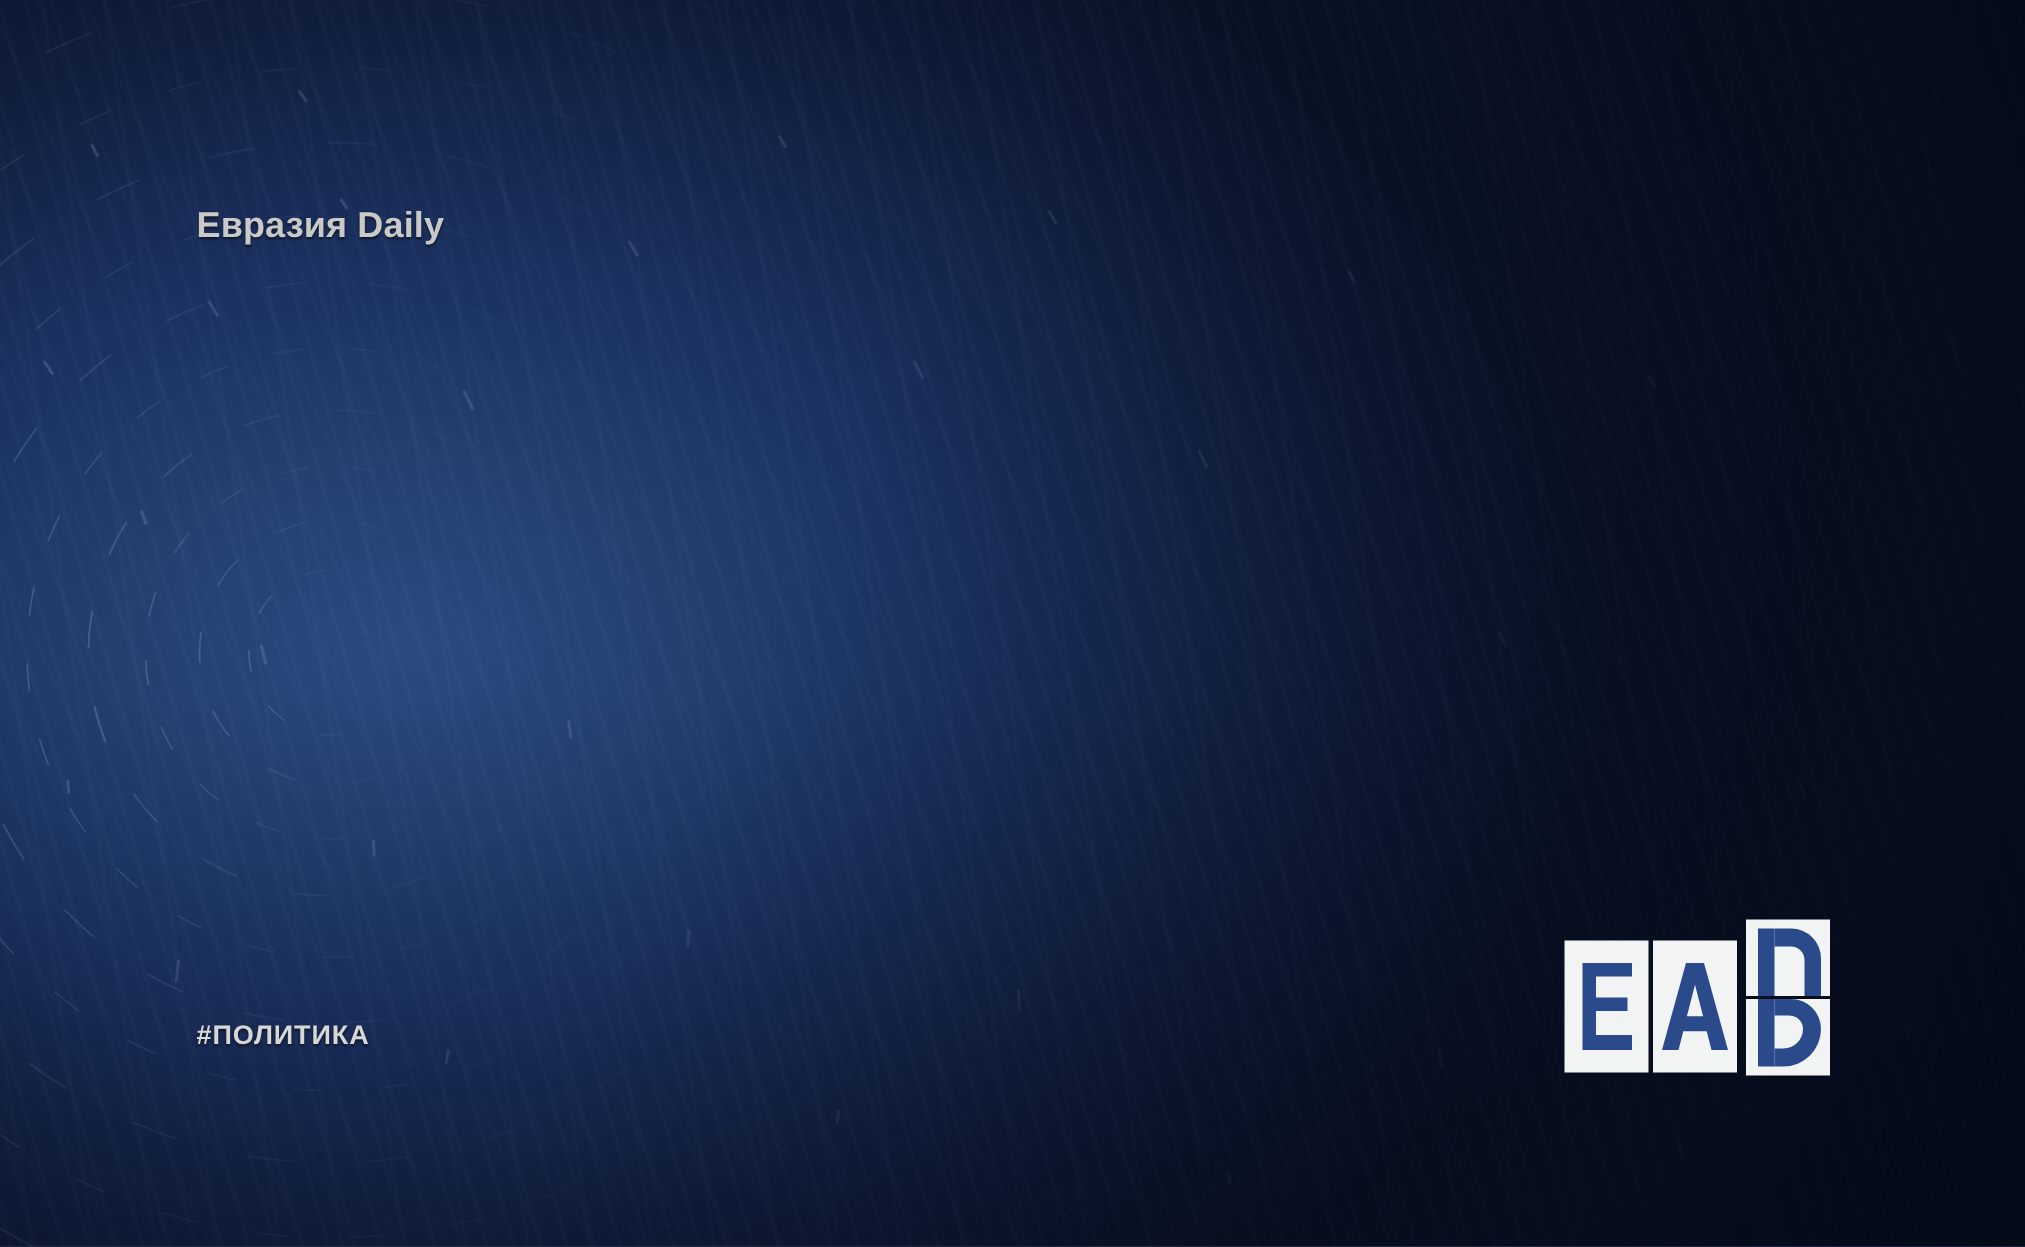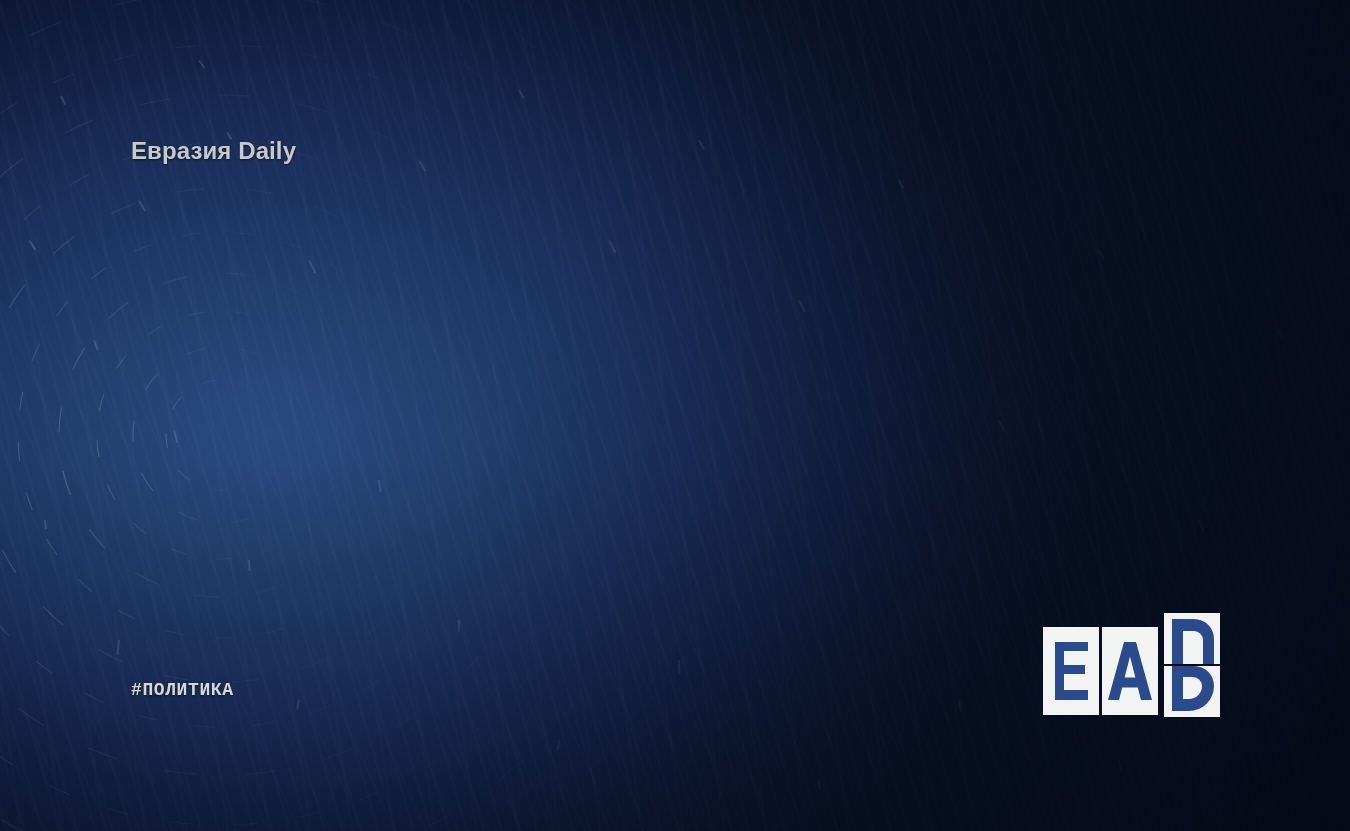--- a/index.html
+++ b/index.html
@@ -128,21 +128,20 @@
   .hashtag {
     position: absolute;
     left: 131px;
     top: 680px;
     font-size: 18px;
     font-weight: bold;
     letter-spacing: 0.6px;
     color: #d7d7d5;
     text-shadow: 0 1px 2px rgba(0,0,0,0.5);
     white-space: nowrap;
-    font-family: Liberation Mono, monospace;
   }
 
   
   .logo {
     position: absolute;
     left: 1043px;
     top: 627px;
     width: 178px;
     height: 88px;
     display: flex;

